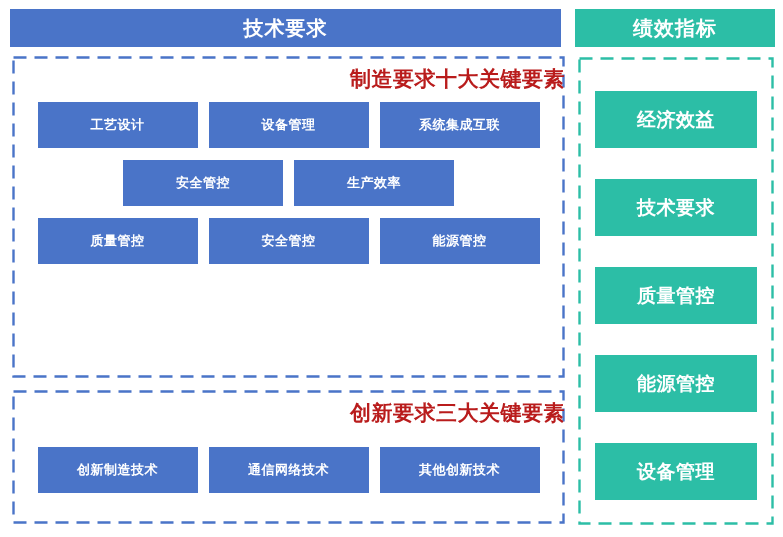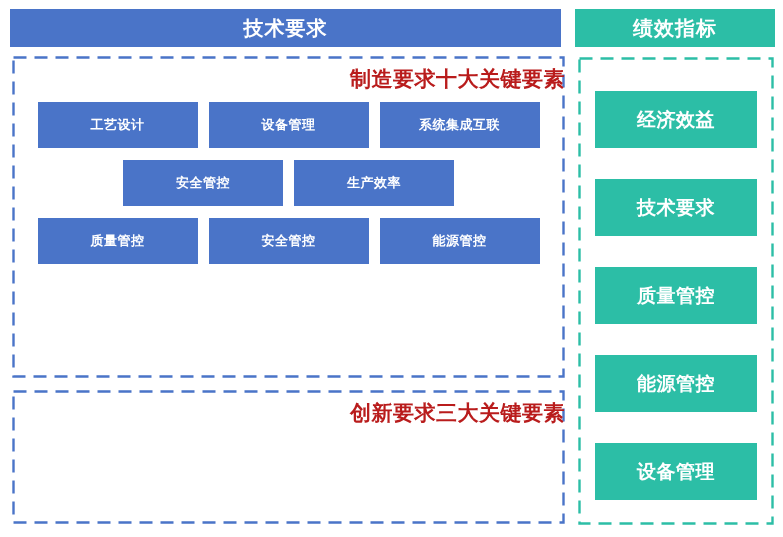--- a/index.html
+++ b/index.html
@@ -87,20 +87,27 @@
         <div class="box">能源管控</div>
       </div>
     </div>
   </div>
 
   <div class="panel panel-innov">
     <svg class="dashrect" width="553" height="134" viewBox="0 0 553 134">
       <rect x="1.5" y="1.5" width="550" height="131" fill="none" stroke-width="2.4" stroke-dasharray="13 8" stroke="#4A74C8"></rect>
     </svg>
     <div class="panel-title">创新要求三大关键要素</div>
+    <div class="rows">
+      <div class="row row-innov">
+        <div class="box">创新制造技术</div>
+        <div class="box">通信网络技术</div>
+        <div class="box">其他创新技术</div>
+      </div>
+    </div>
   </div>
 
   <div class="panel panel-kpi">
     <svg class="dashrect" width="196" height="468" viewBox="0 0 196 468">
       <rect x="1.5" y="1.5" width="193" height="465" fill="none" stroke-width="2.4" stroke-dasharray="13 8" stroke="#2CBEA6"></rect>
     </svg>
     <div class="kpi-col">
       <div class="kpi-box">经济效益</div>
       <div class="kpi-box">技术要求</div>
       <div class="kpi-box">质量管控</div>

